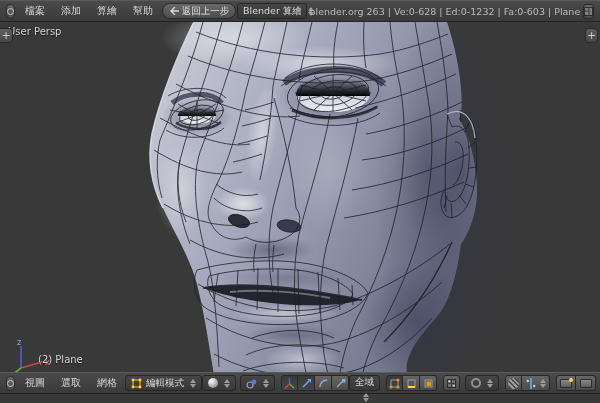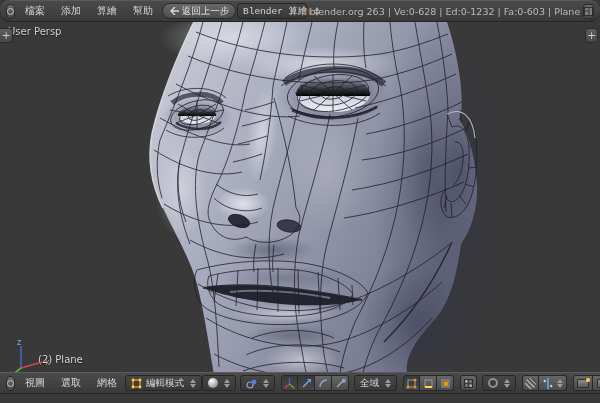--- a/index.html
+++ b/index.html
@@ -5,21 +5,21 @@
   * { margin:0; padding:0; box-sizing:border-box; }
   html,body { width:600px; height:403px; overflow:hidden; background:#2a2a2a;
               font-family:"DejaVu Sans","Liberation Sans",sans-serif; }
   .app { position:relative; width:600px; height:403px; background:#393939; }
 
   
   .bar { position:absolute; left:0; width:600px; height:22px;
          background:linear-gradient(#4a4a4a,#3a3a3a);
          border-top:1px solid #5a5a5a; border-bottom:1px solid #232323;
          display:flex; align-items:center; gap:0; padding:0 4px; }
-  .bar.top { top:0;border-radius:11px; }
+  .bar.top { top:0; }
   .bar.bottom { top:372px; }
   .menu-label { color:#d6d6d6; font-size:10px; padding:0 8px; line-height:20px;
                 white-space:nowrap; cursor:default; }
 
   .editor-type-btn { width:15px; height:15px; border-radius:4px; margin:0 2px;
         background:linear-gradient(#6a6a6a,#474747); border:1px solid #2b2b2b;
         display:flex; align-items:center; justify-content:center; }
   .editor-type-btn .glyph { width:7px; height:7px; border-radius:50%;
         border:1.5px solid #c9c9c9; }
 
@@ -87,21 +87,21 @@
     <div class="menu-label">算繪</div>
     <div class="menu-label">幫助</div>
     <div class="spacer"></div>
     <div class="btn">
       <svg width="10" height="8">
         <path d="M6,0 L2,4 L6,8 M2,4 L10,4" stroke="#d8d8d8" stroke-width="1.4" fill="none"></path>
       </svg>
       <span>返回上一步</span>
     </div>
     <div class="spacer"></div>
-    <div class="dd" style="width:70px;justify-content:space-between;font-family:Liberation Mono, monospace;">
+    <div class="dd" style="width:70px;justify-content:space-between;">
       <span>Blender 算繪</span>
       <span class="arrs">
           <span class="arr-up"></span>
           <span class="arr-dn"></span>
         </span>
     </div>
     <div class="spacer"></div>
     <svg width="14" height="14">
       <circle cx="7" cy="7" r="6" fill="#ea7600"></circle>
       <circle cx="7" cy="6" r="3.2" fill="#fff"></circle>
@@ -359,21 +359,21 @@
         </svg>
       </div>
       <div class="seg">
         <svg width="11" height="11">
           <line x1="2" y1="9" x2="8" y2="3" stroke="#8fa8c8" stroke-width="1.4"></line>
           <rect x="7" y="1" width="3.5" height="3.5" fill="#8fa8c8"></rect>
         </svg>
       </div>
     </div>
 
-    <div class="dd" style="width:56px;justify-content:space-between;margin-left:5px;">
+    <div class="dd" style="width:56px;justify-content:space-between;flex-direction:column;">
       <span>全域</span>
       <span class="arrs">
           <span class="arr-up"></span>
           <span class="arr-dn"></span>
         </span>
     </div>
 
     <div class="seg-group">
       <div class="seg pressed">
         <svg width="11" height="11">

